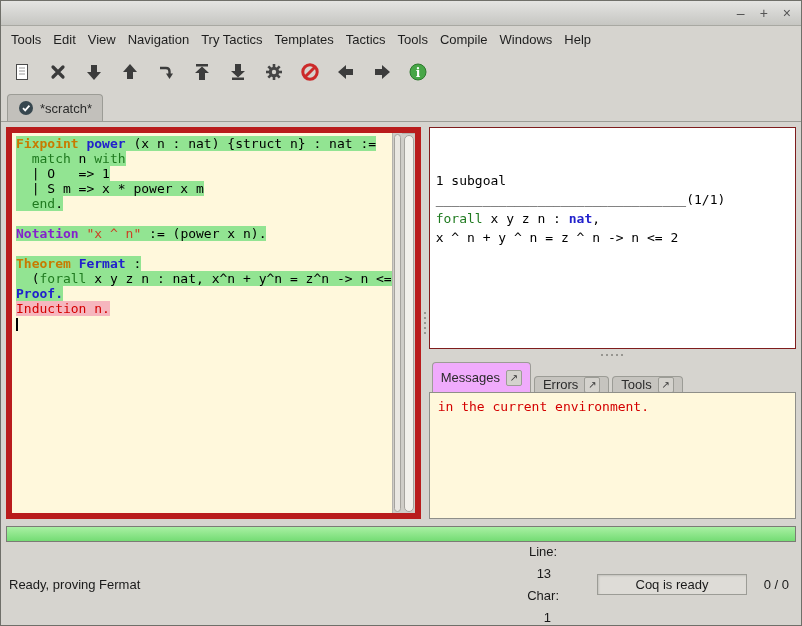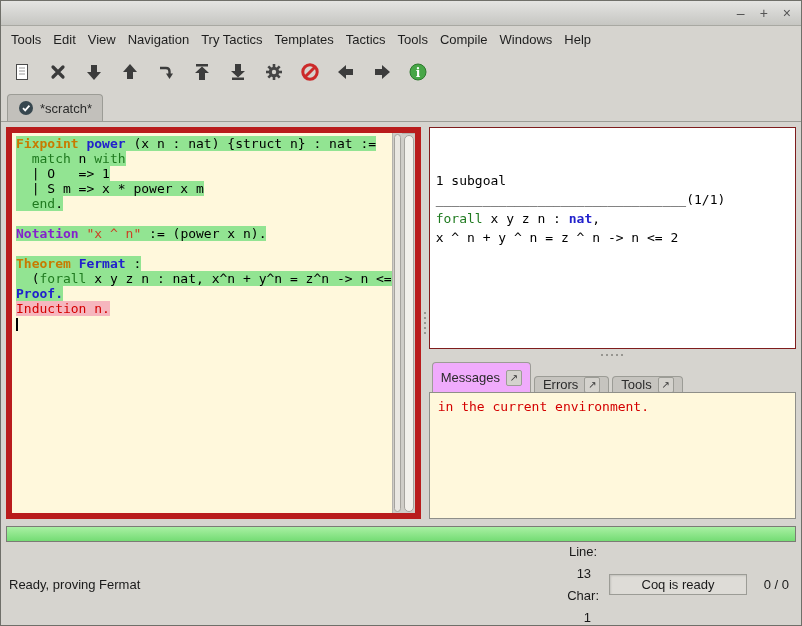--- a/index.html
+++ b/index.html
@@ -67,21 +67,21 @@
   .mtab.active { background:#f0abfc; height:30px; }
   .detach { width:16px; height:16px; border:1px solid #9c9c96; background:#d4d2cd; display:flex; align-items:center; justify-content:center; font-size:10px; color:#333; border-radius:2px; }
   .msg-content { flex:1; border:1px solid #8f8f89; background:#fff8dc; padding:6px 8px; font:13px/16px "DejaVu Sans Mono","Liberation Mono",monospace; color:#d40000; white-space:pre; overflow:hidden; }
 
   
   .progress { flex:0 0 16px; margin:4px 5px 2px 5px; border:1px solid #7b7b75; background:linear-gradient(#a9f0a3,#74dc74); }
   .statusbar { flex:0 0 27px; display:flex; align-items:center; font-size:13px; color:#1a1a1a; padding:0 8px; gap:10px; }
   .spacer { flex:1; }
   .pos { display:flex; gap:7px; align-items:center;flex-direction:column; }
   .pos .num { min-width:16px; text-align:right; }
-  .coq-status { width:138px; height:21px; border:1px solid #9c9c96; background:#dedcd7; display:flex; align-items:center; justify-content:center; box-shadow:inset 1px 1px 2px rgba(0,0,0,0.12); }
+  .coq-status { width:150px; height:21px; border:1px solid #9c9c96; background:#dedcd7; display:flex; align-items:center; justify-content:center; box-shadow:inset 1px 1px 2px rgba(0,0,0,0.12);margin-left:28px; }
   .counter { min-width:36px; text-align:right; padding-right:4px; }
 </style>
 </head>
 <body>
 
 <div class="window">
 
   <div class="titlebar">
     <span class="win-controls">
       <span class="wbtn">–</span>

